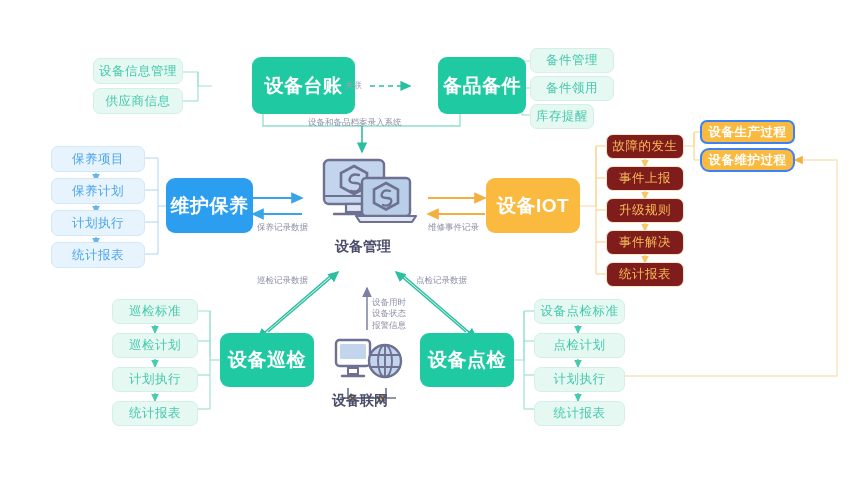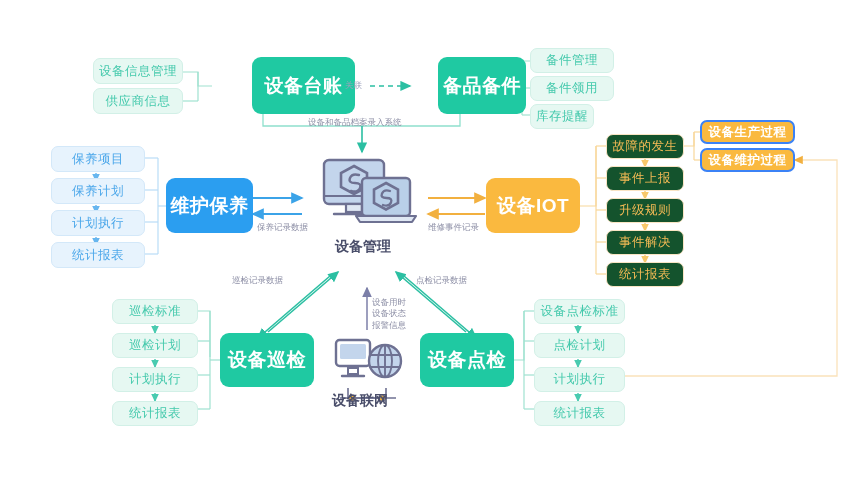--- a/index.html
+++ b/index.html
@@ -18,21 +18,21 @@
   
   .main{color:#ffffff;font-size:19px;font-weight:bold;border-radius:9px;}
   .main.teal{background:#1fc9a2;}
   .main.blue{background:#2b9ef0;}
   .main.orange{background:#fab93f;}
 
   
   .chip{font-size:12.5px;border-radius:7px;font-weight:normal;}
   .chip.teal{background:#e6f8f2;color:#44c9ac;border:1px solid #d2f0e7;}
   .chip.blue{background:#e7f3fd;color:#4ba7ea;border:1px solid #d3e8f9;}
-  .chip.orange{background:#14532d;color:#f5bb55;border:1px solid #fae5c4;}
+  .chip.orange{background:#7f1d1d;color:#f5bb55;border:1px solid #fae5c4;}
 
   
   .chip.solid-orange{background:#fab93f;color:#ffffff;border:2px solid #3b82f6;font-weight:bold;font-size:12.5px;}
 
   
   .cap{position:absolute;font-size:8.5px;color:#8d8fa6;white-space:nowrap;line-height:1.35;}
   .cap.multi{white-space:normal;text-align:left;}
 
   
   .hublabel{position:absolute;font-size:14px;font-weight:bold;color:#4b4f6b;white-space:nowrap;}
@@ -215,41 +215,41 @@
   <div class="node chip blue" style="left:51px;top:210px;width:94px;height:26px;">计划执行</div>
   <div class="node chip blue" style="left:51px;top:242px;width:94px;height:26px;">统计报表</div>
 
   <div class="node chip orange" style="left:606px;top:134px;width:78px;height:25px;">故障的发生</div>
   <div class="node chip orange" style="left:606px;top:166px;width:78px;height:25px;">事件上报</div>
   <div class="node chip orange" style="left:606px;top:198px;width:78px;height:25px;">升级规则</div>
   <div class="node chip orange" style="left:606px;top:230px;width:78px;height:25px;">事件解决</div>
   <div class="node chip orange" style="left:606px;top:262px;width:78px;height:25px;">统计报表</div>
 
   <div class="node chip solid-orange" style="left:700px;top:120px;width:95px;height:24px;">设备生产过程</div>
-  <div class="node chip solid-orange" style="left:700px;top:148px;width:95px;height:24px;">设备维护过程</div>
+  <div class="node chip solid-orange" style="left:700px;top:148px;width:95px;height:24px;border-radius:9px;">设备维护过程</div>
 
   <div class="node chip teal" style="left:112px;top:299px;width:86px;height:25px;">巡检标准</div>
   <div class="node chip teal" style="left:112px;top:333px;width:86px;height:25px;">巡检计划</div>
   <div class="node chip teal" style="left:112px;top:367px;width:86px;height:25px;">计划执行</div>
   <div class="node chip teal" style="left:112px;top:401px;width:86px;height:25px;">统计报表</div>
 
   <div class="node chip teal" style="left:534px;top:299px;width:91px;height:25px;">设备点检标准</div>
   <div class="node chip teal" style="left:534px;top:333px;width:91px;height:25px;">点检计划</div>
   <div class="node chip teal" style="left:534px;top:367px;width:91px;height:25px;">计划执行</div>
   <div class="node chip teal" style="left:534px;top:401px;width:91px;height:25px;">统计报表</div>
 
   <div class="cap" style="left:345px;top:80px;color:#9aa0bb;">关联</div>
 
   <div class="cap" style="left:308px;top:117px;">设备和备品档案录入系统</div>
 
   <div class="cap" style="left:257px;top:222px;">保养记录数据</div>
 
   <div class="cap" style="left:428px;top:222px;">维修事件记录</div>
 
-  <div class="cap" style="left:232px;top:275px;">巡检记录数据</div>
+  <div class="cap" style="left:257px;top:275px;">巡检记录数据</div>
 
   <div class="cap" style="left:416px;top:275px;">点检记录数据</div>
 
   <div class="cap multi" style="left:372px;top:297px;width:60px;">
     <span>设备用时</span><br>
     <span>设备状态</span><br>
     <span>报警信息</span>
   </div>
 
 </div>

